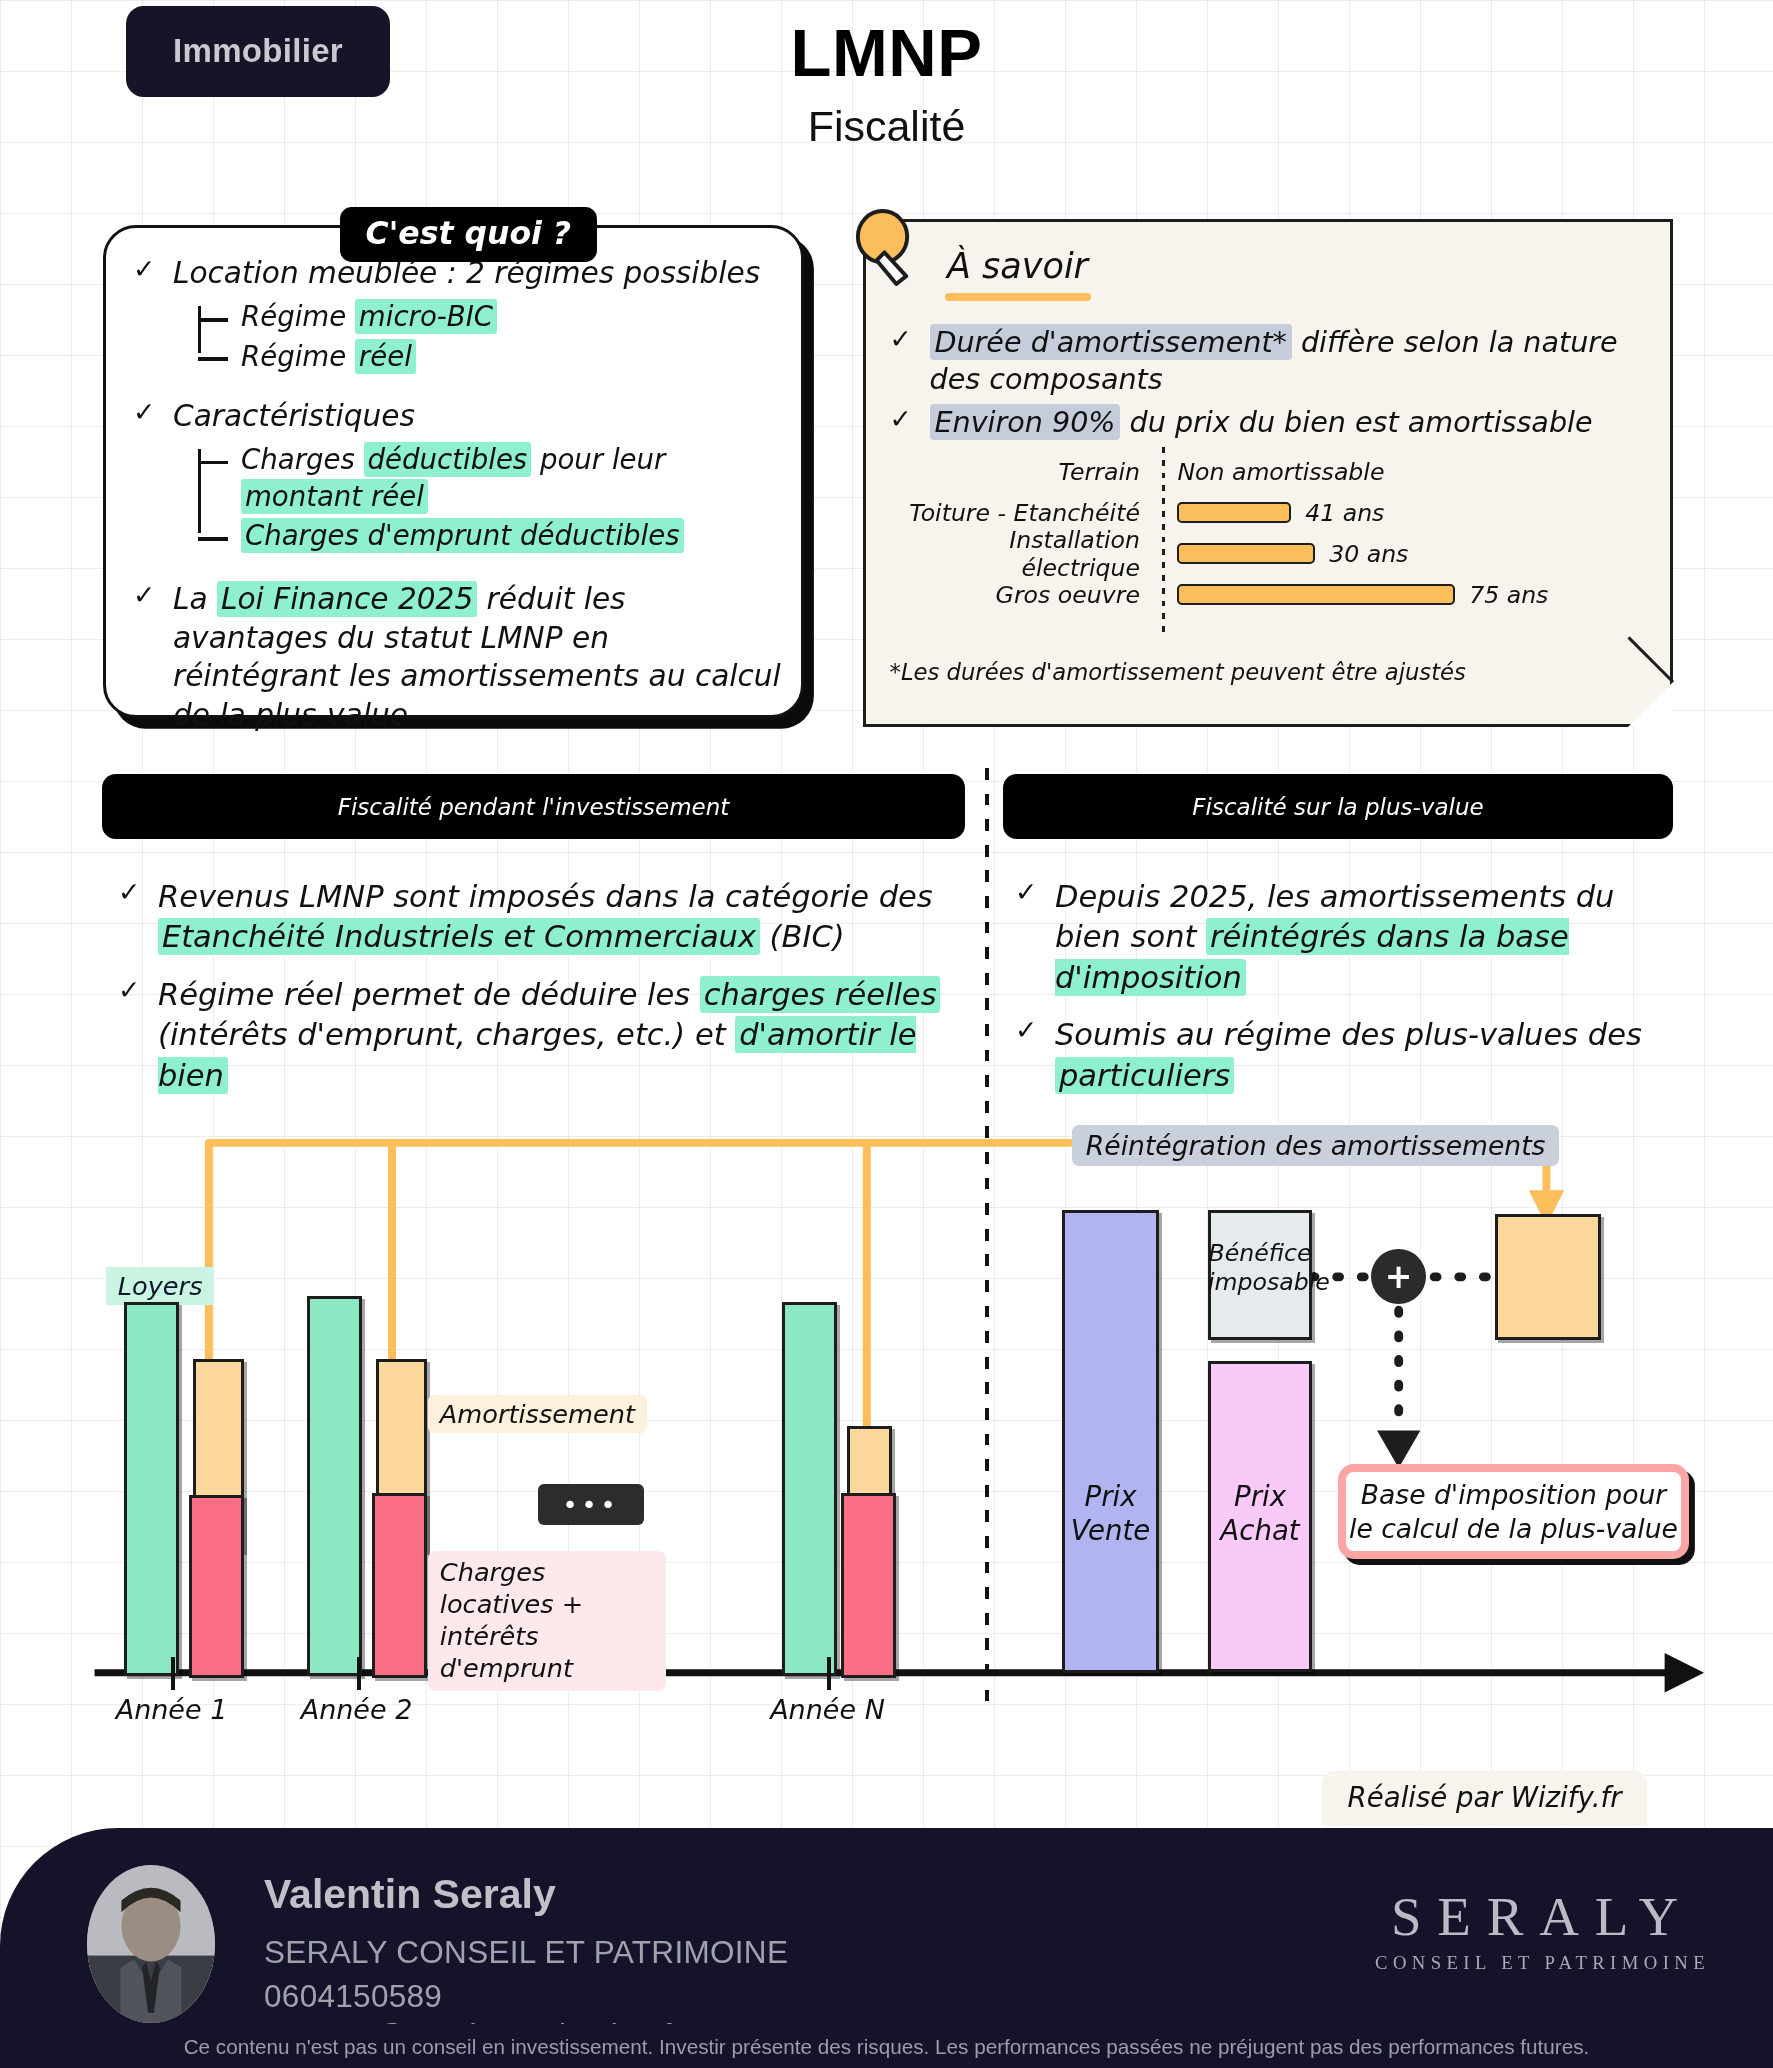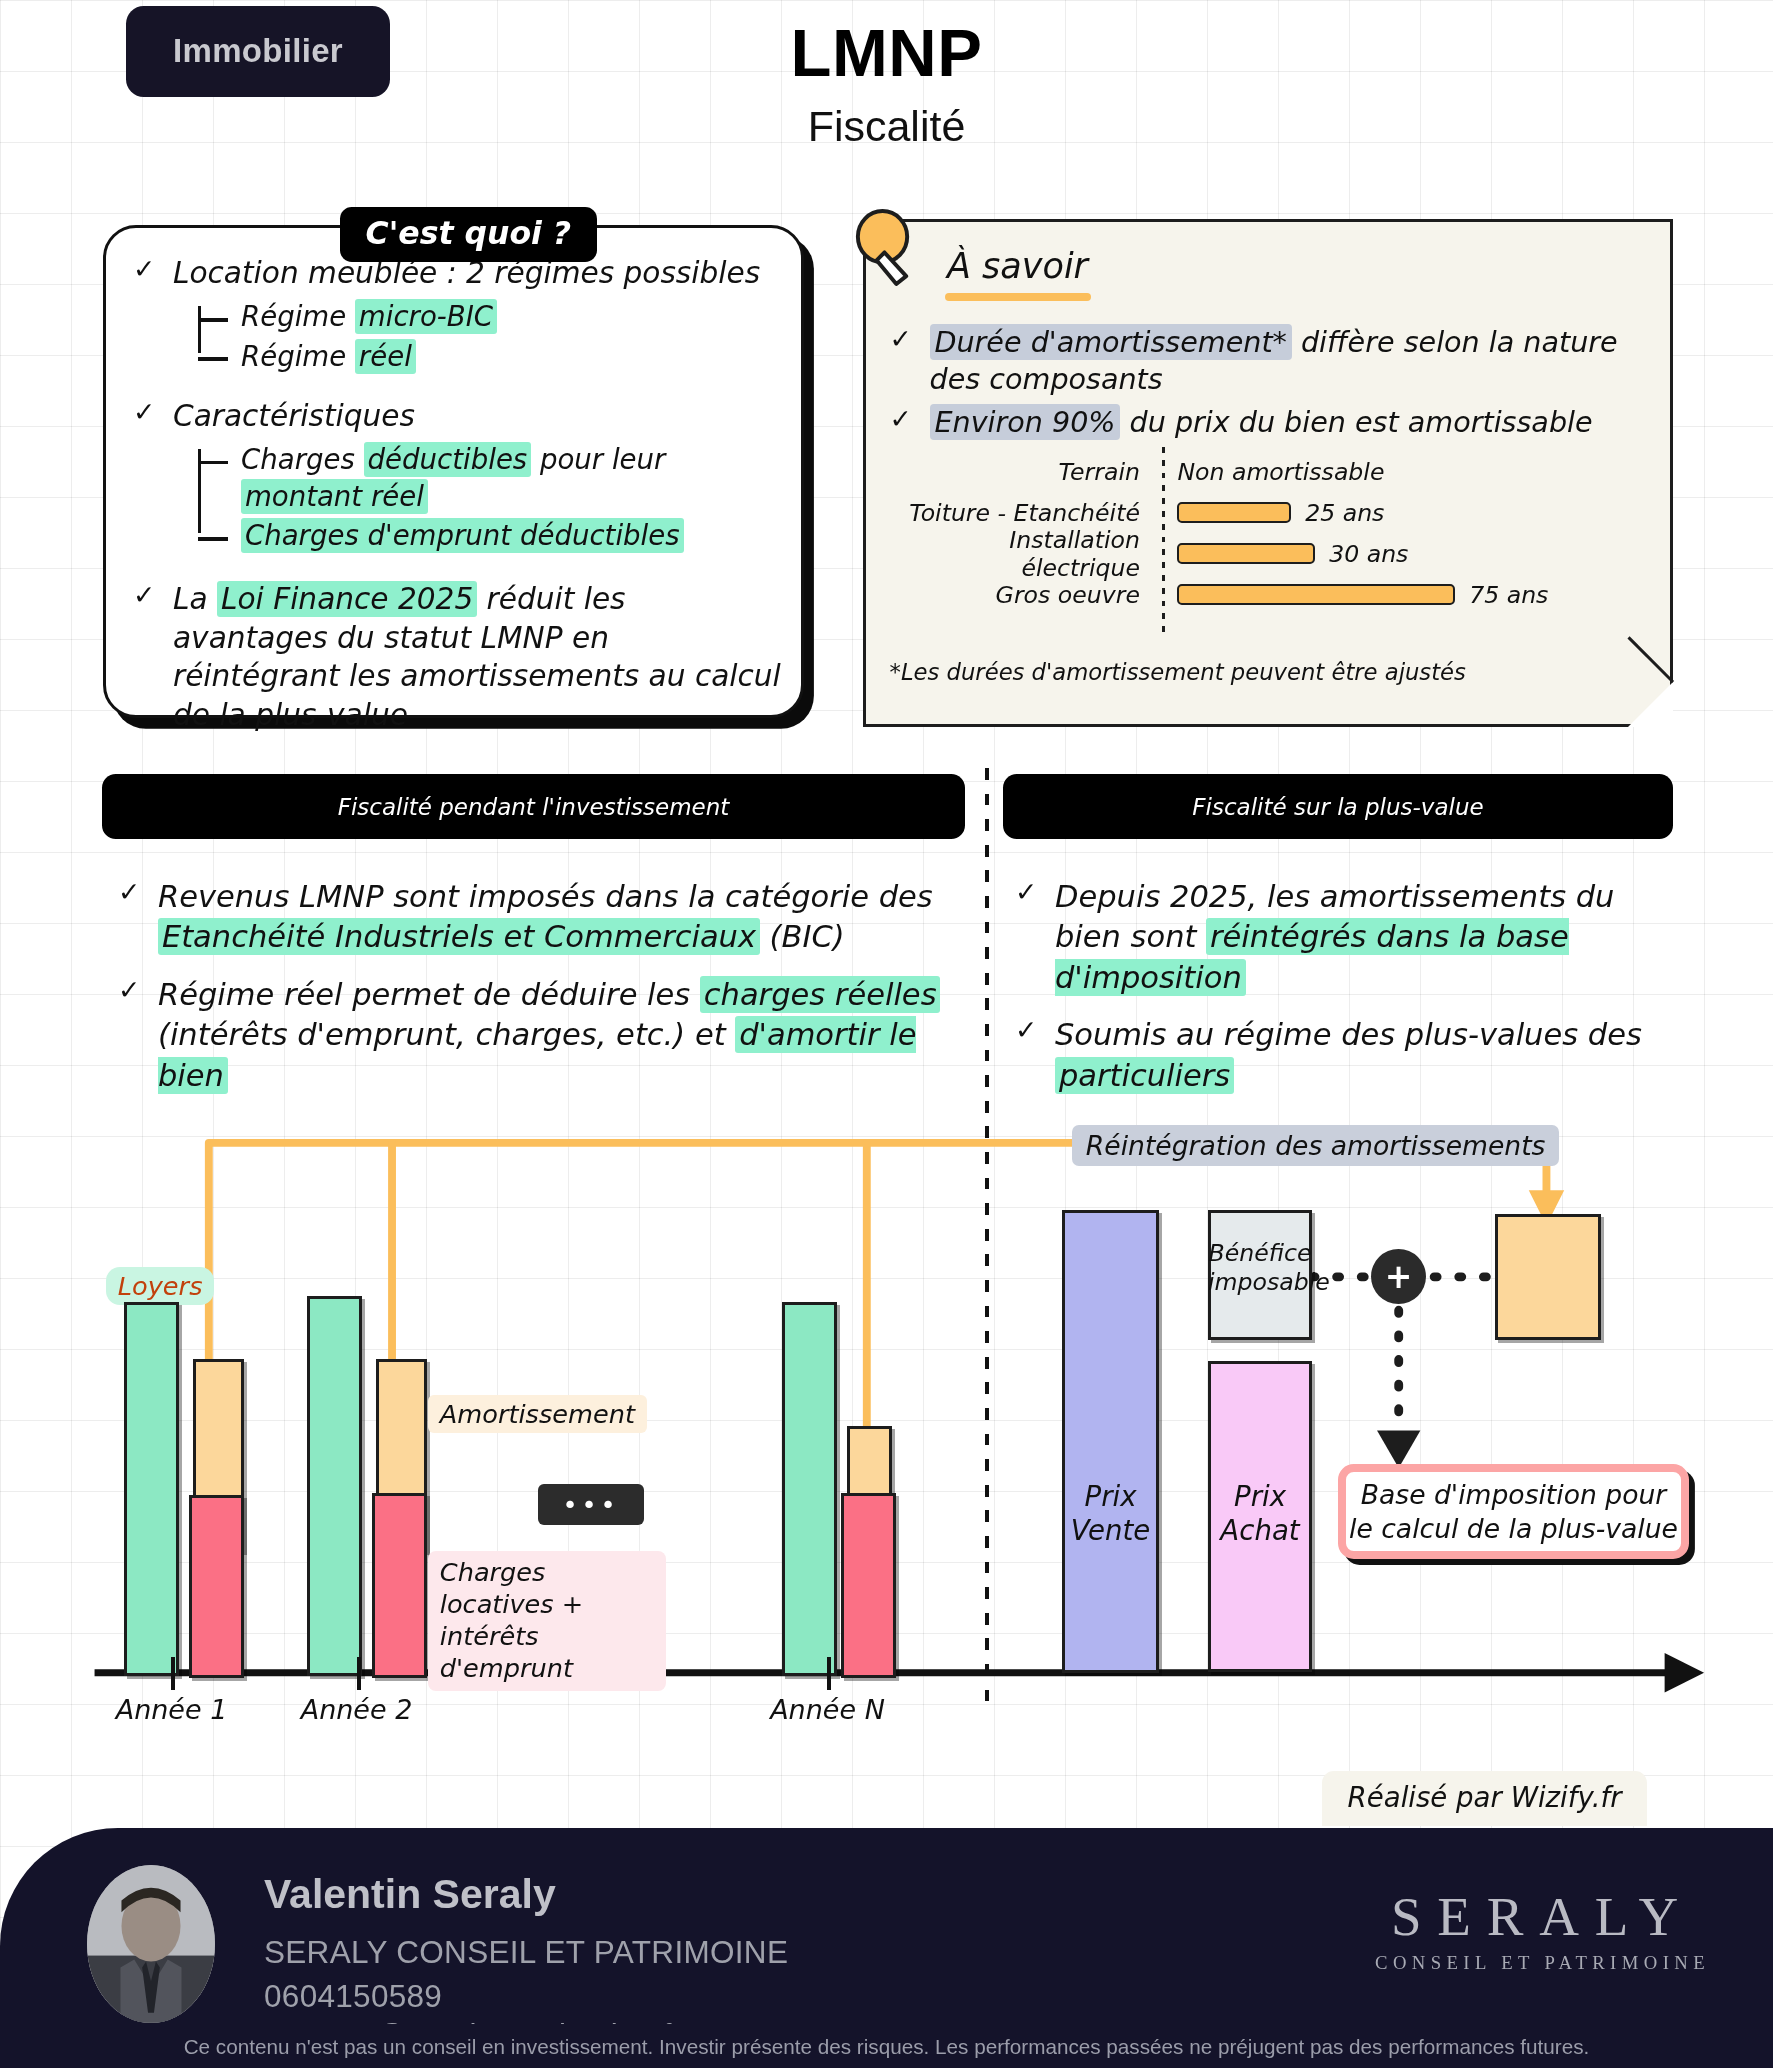--- a/index.html
+++ b/index.html
@@ -163,22 +163,22 @@
   .bar-grey   { background: #e5eaec; }
 
   .tick { position: absolute; width: 3.9px; height: 33px; background: #111; }
   .xlabel {
     position: absolute; font-size: 27px; font-style: italic; color: #111;
     text-align: center;
   }
 
   .tag-loyers {
     position: absolute; left: 106px; top: 1267px;
-    background: #c9f5e2; padding: 3.9px 11.8px; border-radius: 14px;
-    font-size: 25.6px; font-style: italic; color: #c2410c;
+    background: #c9f5e2; padding: 3.9px 11.8px; border-radius: 0;
+    font-size: 25.6px; font-style: italic; color: #0f172a;
   }
   .tag-amort {
     position: absolute; left: 428px; top: 1395px;
     background: #fdf0dd; padding: 3.9px 11.8px; border-radius: 5.9px;
     font-size: 25.6px; font-style: italic; color: #111;
   }
   .tag-charges {
     position: absolute; left: 428px; top: 1551px; width: 238px;
     background: #fde8ec; padding: 5.9px 11.8px; border-radius: 7.9px;
     font-size: 25.6px; font-style: italic; color: #111; line-height: 1.25;
@@ -354,21 +354,21 @@
       <div class="amort-row">
         <div class="amort-lbl">Terrain</div>
         <div class="amort-bar-cell">
           <span class="amort-val">Non amortissable</span>
         </div>
       </div>
       <div class="amort-row">
         <div class="amort-lbl">Toiture - Etanchéité</div>
         <div class="amort-bar-cell">
           <span class="amort-bar" style="width:114px"></span>
-          <span class="amort-val">25 ans</span>
+          <span class="amort-val">41 ans</span>
         </div>
       </div>
       <div class="amort-row">
         <div class="amort-lbl">Installation électrique</div>
         <div class="amort-bar-cell">
           <span class="amort-bar" style="width:138px"></span>
           <span class="amort-val">30 ans</span>
         </div>
       </div>
       <div class="amort-row">

